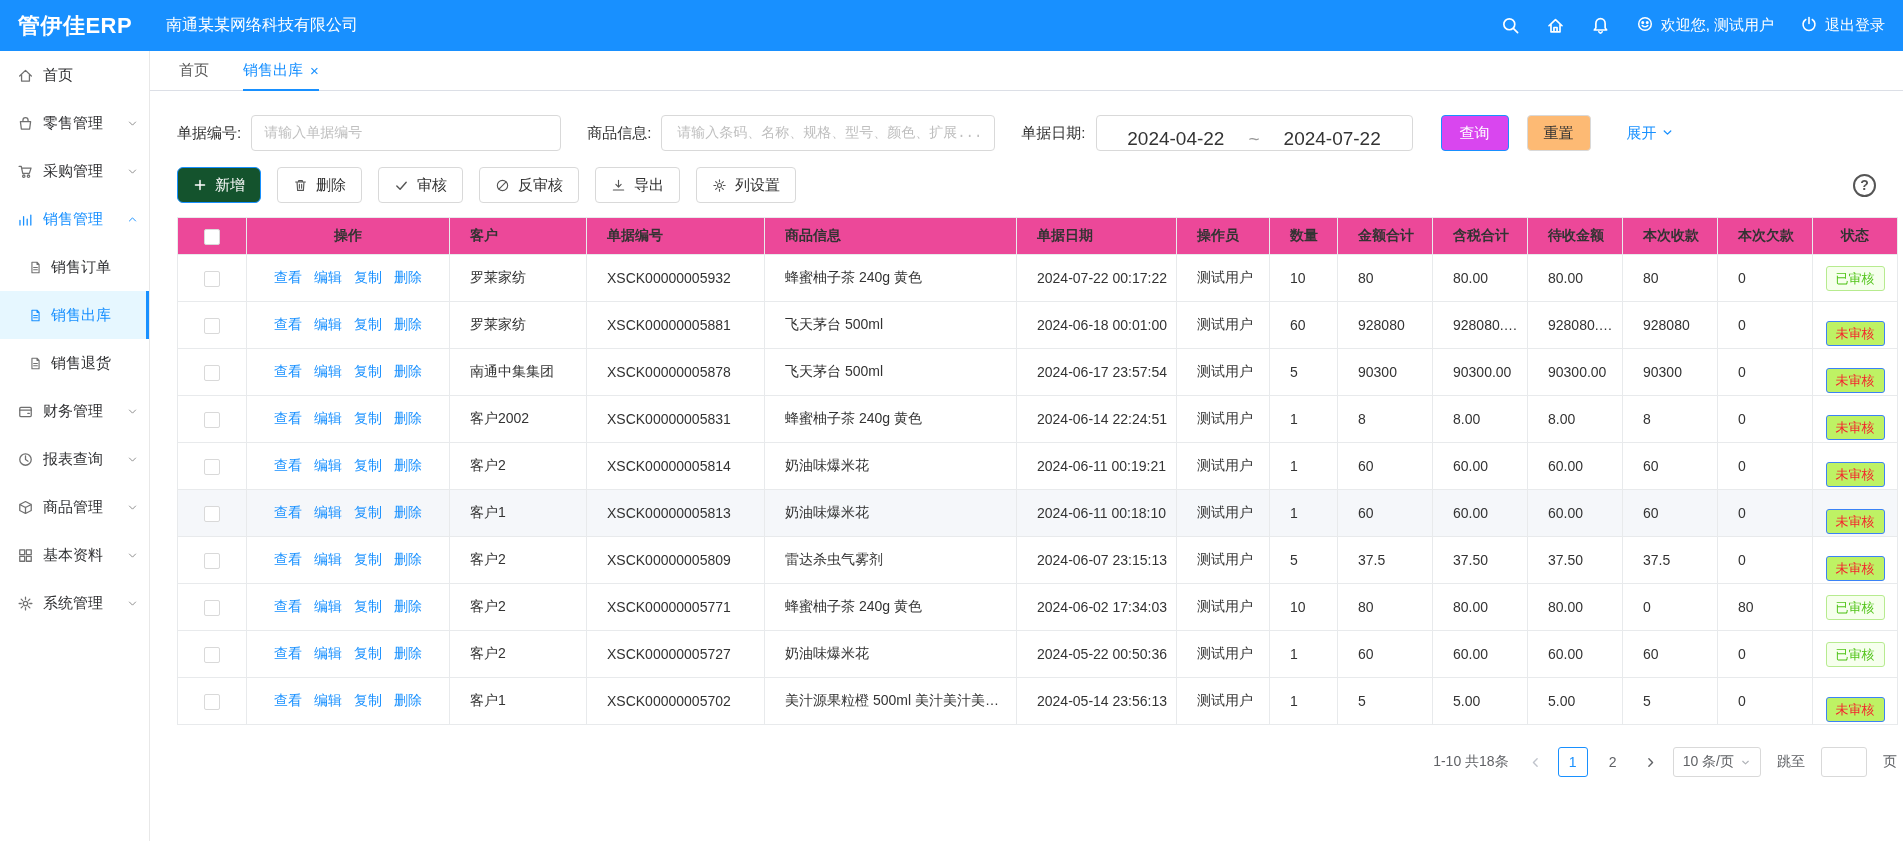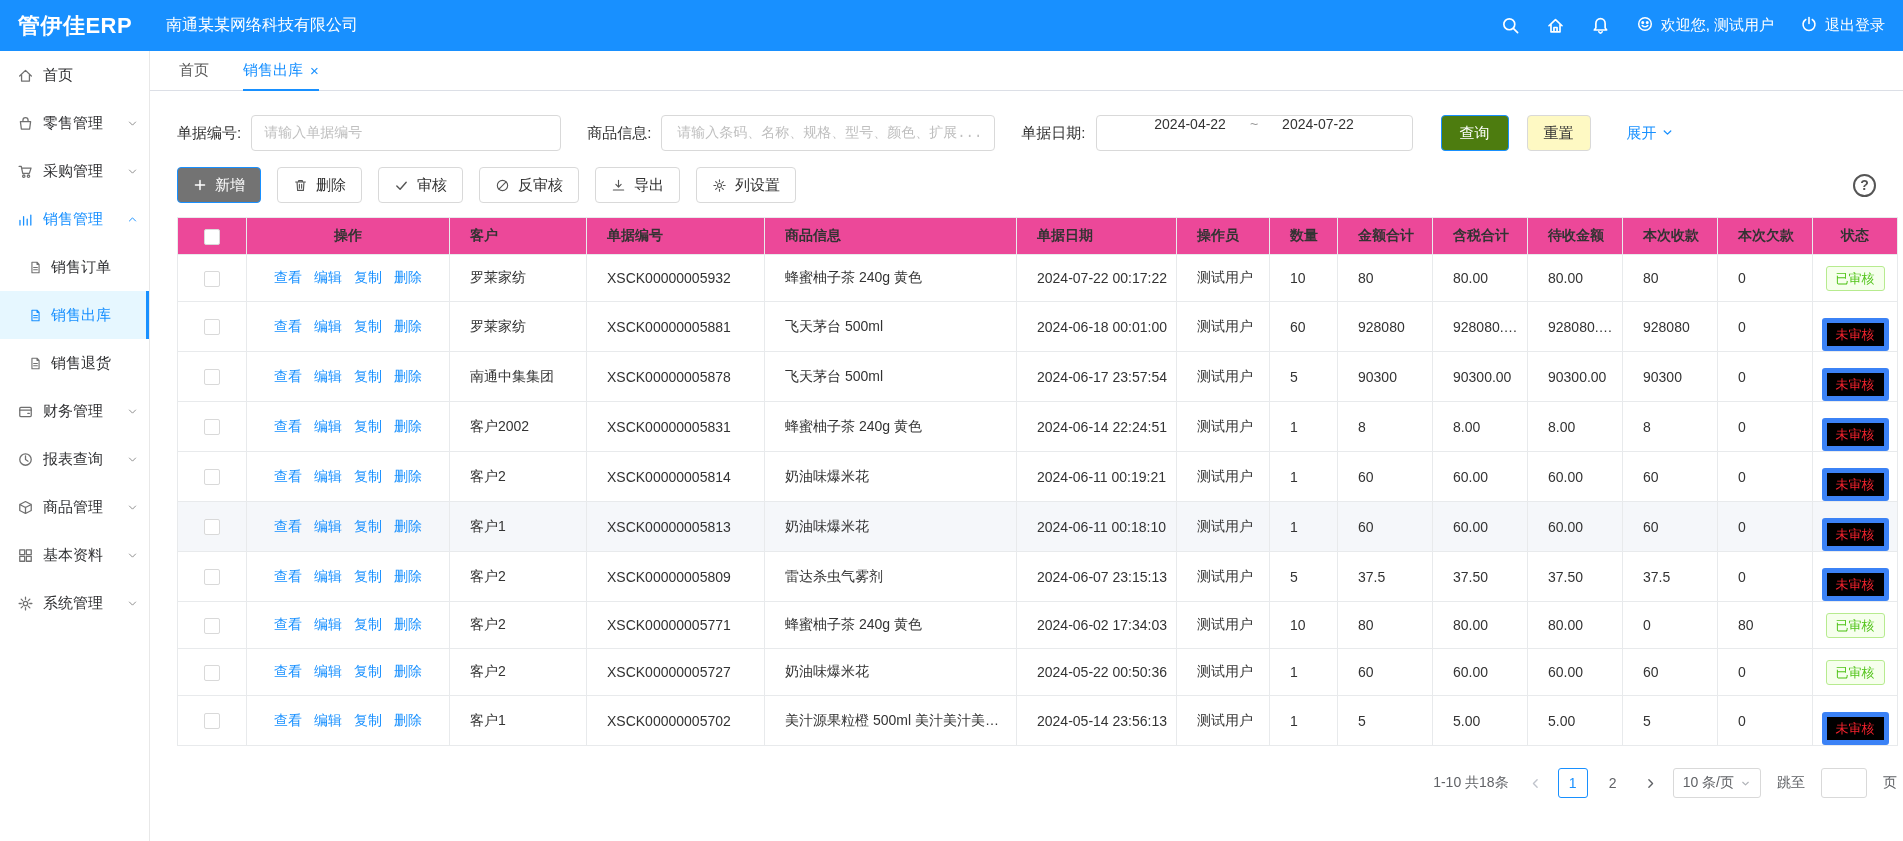--- a/index.html
+++ b/index.html
@@ -45,49 +45,49 @@
   .content { padding:0 27px; }
 
   
   .filters { display:flex; align-items:center; margin-top:24px; font-size:15px; color:#333; }
   .f-label { margin-right:10px; white-space:nowrap; }
   .f-label.g { margin-left:26px; }
   input.text { height:36px; border:1px solid #d9d9d9; border-radius:4px; padding:0 12px; font-size:14px; color:#333; outline:none; font-family:Liberation Mono, monospace; }
   input::placeholder { color:#bfbfbf; }
   .f-bill { width:310px; }
   .f-prod { width:334px;text-align:right; }
-  .date-range { width:317px; height:36px; border:1px solid #d9d9d9; border-radius:4px; display:flex; align-items:flex-start; justify-content:center; gap:24px; font-size:14px; color:#333; cursor:pointer; }
+  .date-range { width:317px; height:36px; border:1px solid #d9d9d9; border-radius:4px; display:flex; align-items:flex-end; justify-content:center; gap:24px; font-size:19px; color:#333; cursor:pointer; }
   .date-range .sep { color:#999; }
-  .btn-primary { height:36px; padding:0 18px; background:#4d7c0f; border:1px solid #1890ff; color:#fff; border-radius:4px; font-size:15px; cursor:pointer; font-family:inherit; margin-left:28px; }
-  .btn-default { height:36px; padding:0 16px; background:#fef9c3; border:1px solid #d9d9d9; color:#333; border-radius:4px; font-size:15px; cursor:pointer; font-family:inherit; margin-left:18px; }
+  .btn-primary { height:36px; padding:0 18px; background:#d946ef; border:1px solid #1890ff; color:#fff; border-radius:4px; font-size:15px; cursor:pointer; font-family:inherit; margin-left:28px; }
+  .btn-default { height:36px; padding:0 16px; background:#fdba74; border:1px solid #d9d9d9; color:#333; border-radius:4px; font-size:15px; cursor:pointer; font-family:inherit; margin-left:18px; }
   .expand-link { color:#1890ff; display:inline-flex; align-items:center; gap:4px; margin-left:36px; cursor:pointer; }
 
   
   .toolbar { display:flex; align-items:center; gap:16px; margin-top:16px; }
   .tb-btn { height:36px; display:inline-flex; align-items:center; gap:8px; padding:0 15px; border:1px solid #d9d9d9; border-radius:4px; background:#fff; font-size:15px; color:#333; cursor:pointer; font-family:inherit; }
   .tb-btn .b-icon { display:inline-flex; color:#555; }
-  .tb-btn.primary { background:#737373; border-color:#1890ff; color:#fff; }
+  .tb-btn.primary { background:#14532d; border-color:#1890ff; color:#fff;border-radius:6px; }
   .tb-btn.primary .b-icon { color:#fff; }
   .help { margin-left:auto; width:23px; height:23px; border:2px solid #555; border-radius:50%; display:flex; align-items:center; justify-content:center; font-size:14px; font-weight:700; color:#555; cursor:pointer; }
 
   
   table.grid { width:1720px; border-collapse:collapse; table-layout:fixed; margin-top:14px; }
   .grid th, .grid td { border:1px solid #e8eaec; font-size:14px; white-space:nowrap; overflow:hidden; text-overflow:ellipsis; padding:0 8px 0 20px; text-align:left; }
   .grid th { height:37px; background:#ec4899; font-weight:700; color:#333; }
   .grid td { height:47px; color:#333; background:#fff; }
   .grid .c-check, .grid .th-center { text-align:center; padding:0 4px; }
   .grid td.c-ops { text-align:center; padding:0 21px; }
   .grid td.c-status { text-align:center; padding:0 4px; }
   tr.hovered td { background:#f5f7fa; }
   .checkbox { display:inline-block; width:16px; height:16px; border:1px solid #d9d9d9; border-radius:2px; background:#fff; vertical-align:middle; cursor:pointer; }
   .op { color:#1890ff; margin:0 6px; cursor:pointer; }
   .debt-red { color:#f5222d; }
   .tag { display:inline-block; padding:2px 9px; font-size:13px; line-height:19px; border-radius:3px; }
   .tag-green { color:#52c41a; background:#f6ffed; border:1px solid #b7eb8f; }
-  .tag-red { color:#f5222d; background:#000000; border:5px solid #3b82f6;margin-top:16px; }
+  .tag-red { color:#f5222d; background:#bef264; border:1px solid #3b82f6;margin-top:16px; }
 
   
   .pagination { width:1720px; display:flex; align-items:center; justify-content:flex-end; gap:16px; margin-top:22px; font-size:14px; color:#606266; }
   .pg-total { margin-right:4px; }
   .pg-arrow { display:inline-flex; align-items:center; color:#606266; cursor:pointer; }
   .pg-arrow.disabled { color:#c0c4cc; cursor:default; }
   .pg-pages { display:inline-flex; gap:10px; align-items:center; }
   .page-num { min-width:30px; height:30px; display:inline-flex; align-items:center; justify-content:center; border-radius:3px; cursor:pointer; color:#606266; }
   .page-num.active { border:1px solid #1890ff; color:#1890ff; background:#fff; }
   .pg-size { height:30px; border:1px solid #d9d9d9; border-radius:3px; display:inline-flex; align-items:center; gap:6px; padding:0 9px; cursor:pointer; color:#606266; }

